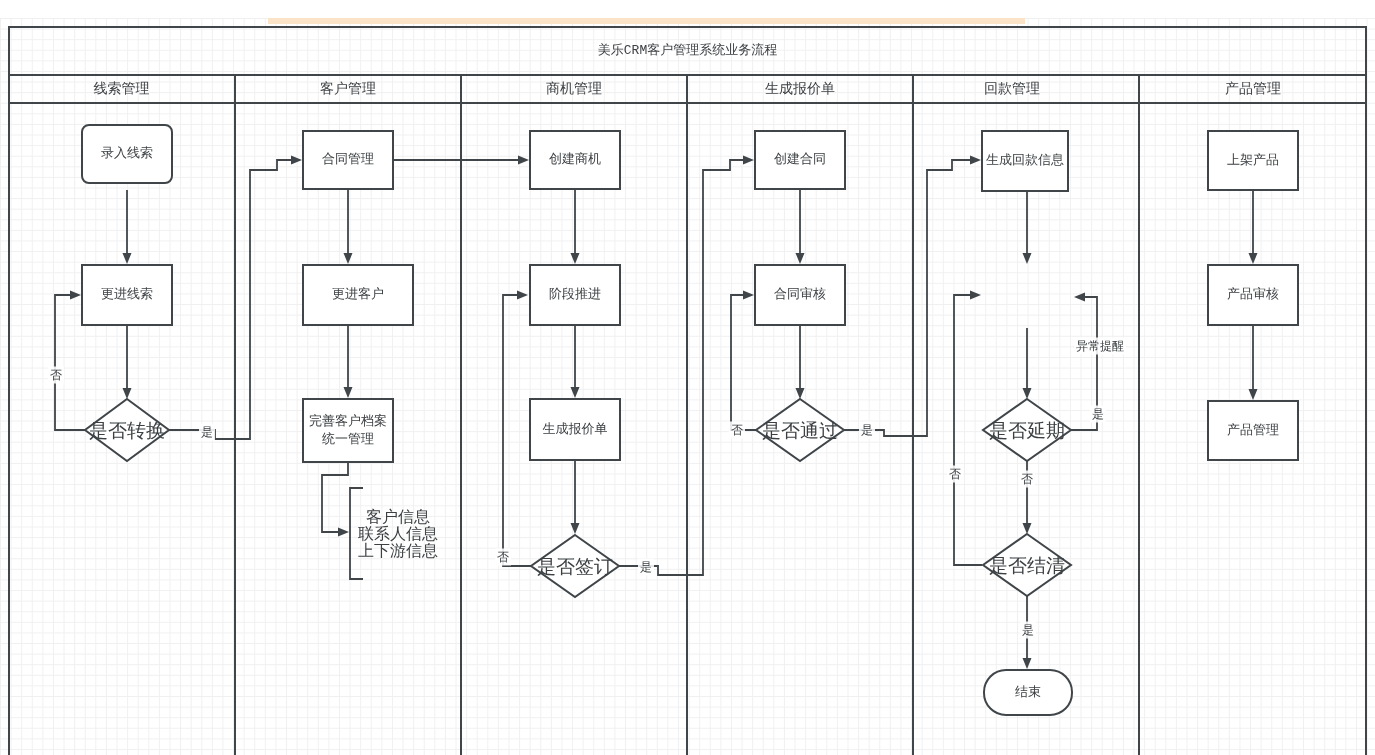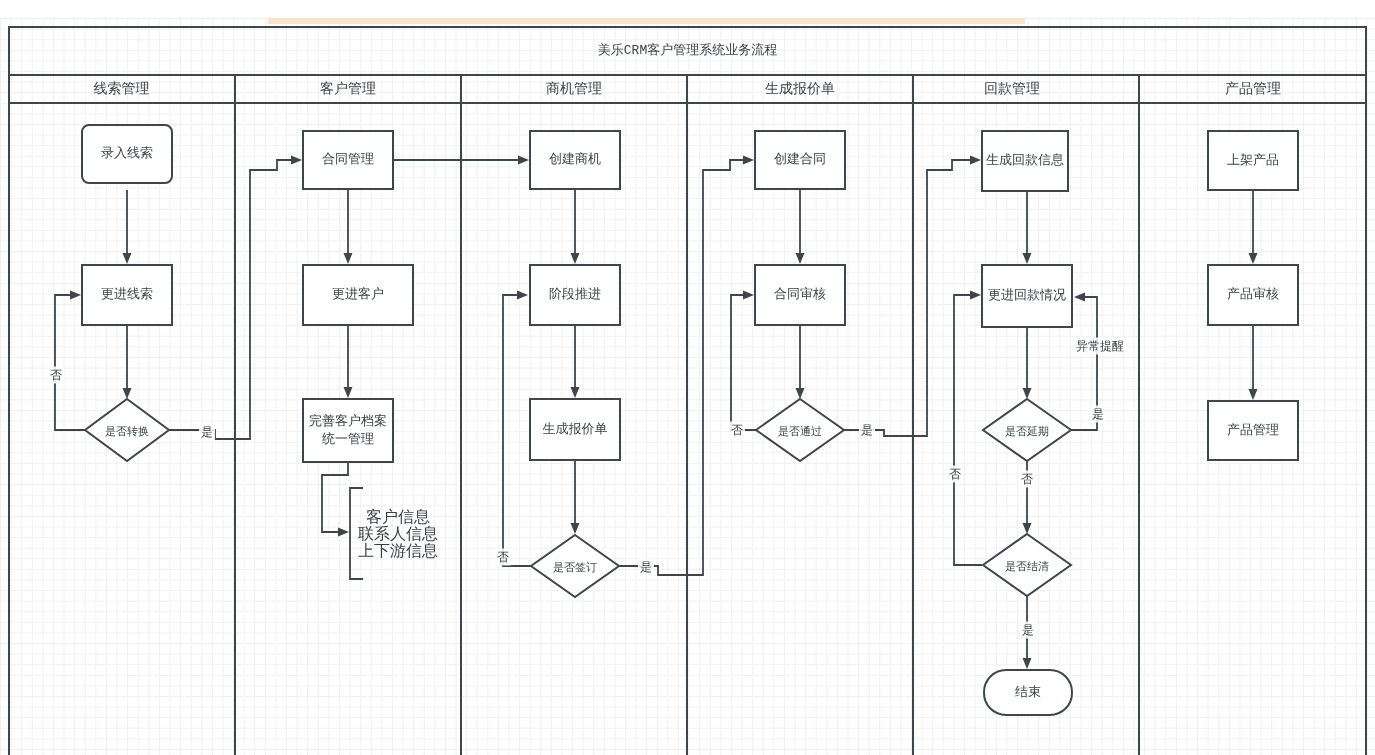--- a/index.html
+++ b/index.html
@@ -20,21 +20,21 @@
   .title{position:absolute;left:8px;top:8px;width:1359px;height:48px;
          display:flex;align-items:center;justify-content:center;
          font-size:13px;color:#3d4144;}
   .lane-label{position:absolute;top:58px;height:26px;display:flex;align-items:center;
          justify-content:center;font-size:14px;color:#3d4144;}
   svg.wires{position:absolute;left:0;top:0;}
   .node{position:absolute;background:#ffffff;border:2px solid #3f4549;box-sizing:border-box;
         display:flex;align-items:center;justify-content:center;text-align:center;
         font-size:13px;line-height:18px;color:#3c4043;white-space:pre-line;}
   .terminal{border-radius:23px;}
-  .dlabel{position:absolute;transform:translate(-50%,-50%);font-size:11px;color:#3c4043;
+  .dlabel{position:absolute;transform:translate(-50%,-50%);font-size:19px;color:#3c4043;
         white-space:nowrap;}
   .elabel{position:absolute;transform:translate(-50%,-50%);font-size:12px;color:#3c4043;
         background:rgba(255,255,255,0.88);padding:0 2px;white-space:nowrap;}
   .annot{position:absolute;left:350px;top:492px;width:96px;text-align:center;
         font-size:16px;line-height:17px;color:#3c4043;white-space:pre-line;}
 </style>
 </head>
 <body>
 
 <div id="canvas">
@@ -179,21 +179,20 @@
   <div class="node" style="left:302px;top:112px;width:92px;height:60px;">合同管理</div>
   <div class="node" style="left:302px;top:246px;width:112px;height:62px;">更进客户</div>
   <div class="node" style="left:302px;top:380px;width:92px;height:65px;">完善客户档案
 统一管理</div>
   <div class="node" style="left:529px;top:112px;width:92px;height:60px;">创建商机</div>
   <div class="node" style="left:529px;top:246px;width:92px;height:62px;">阶段推进</div>
   <div class="node" style="left:529px;top:380px;width:92px;height:63px;">生成报价单</div>
   <div class="node" style="left:754px;top:112px;width:92px;height:60px;">创建合同</div>
   <div class="node" style="left:754px;top:246px;width:92px;height:62px;">合同审核</div>
   <div class="node" style="left:981px;top:112px;width:88px;height:62px;">生成回款信息</div>
-  <div class="node" style="left:981px;top:246px;width:92px;height:64px;">更进回款情况</div>
   <div class="node terminal" style="left:983px;top:651px;width:90px;height:47px;">结束</div>
   <div class="node" style="left:1207px;top:112px;width:92px;height:61px;">上架产品</div>
   <div class="node" style="left:1207px;top:246px;width:92px;height:62px;">产品审核</div>
   <div class="node" style="left:1207px;top:382px;width:92px;height:61px;">产品管理</div>
 
   <div class="dlabel" style="left:127px;top:413px;">是否转换</div>
   <div class="dlabel" style="left:575px;top:549px;">是否签订</div>
   <div class="dlabel" style="left:800px;top:413px;">是否通过</div>
   <div class="dlabel" style="left:1027px;top:413px;">是否延期</div>
   <div class="dlabel" style="left:1027px;top:548px;">是否结清</div>

